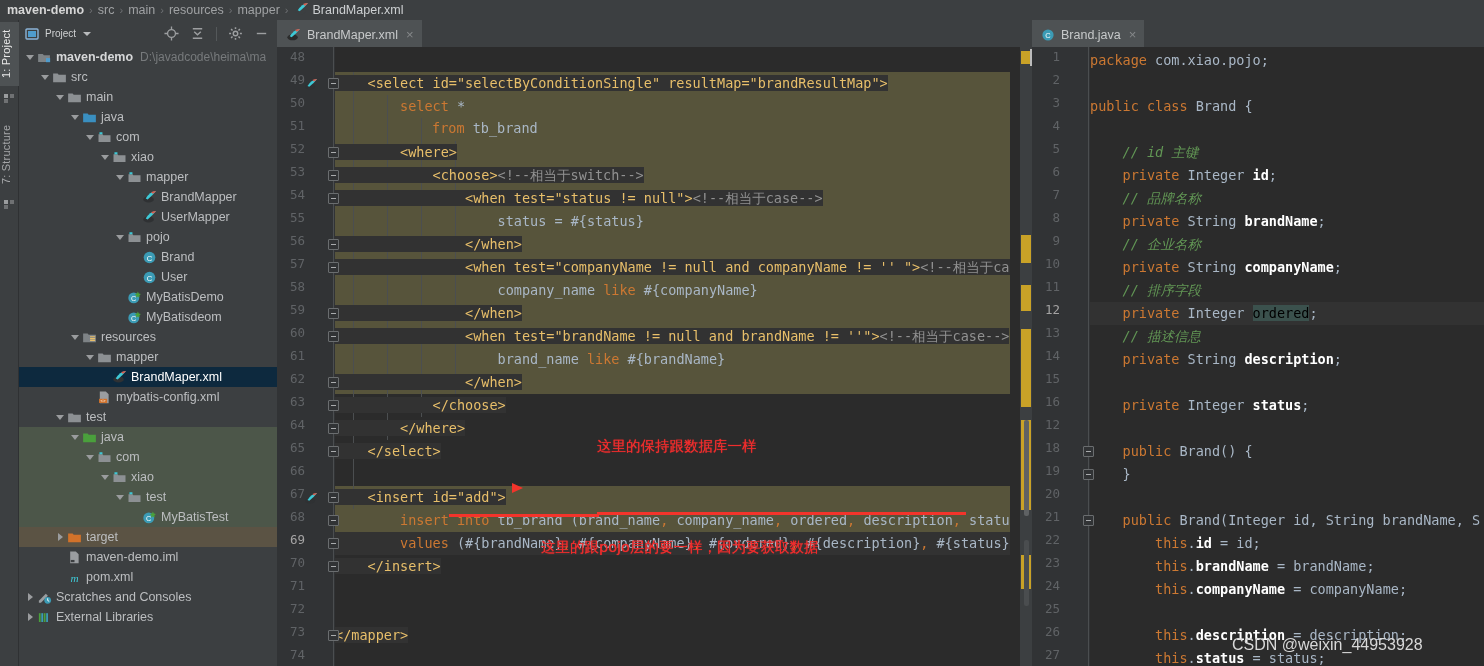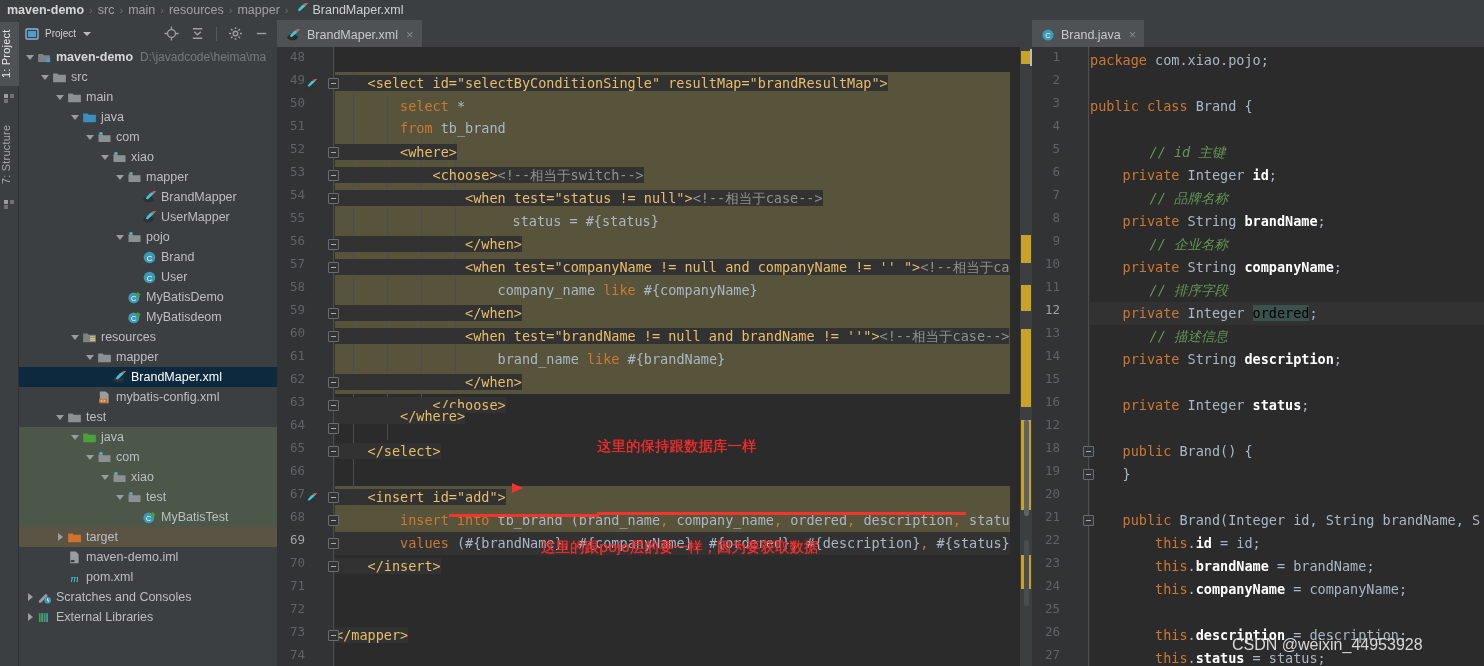--- a/index.html
+++ b/index.html
@@ -185,21 +185,21 @@
   }
   .jcode{
     position:absolute; left:58px; top:0; width:394px; height:619px;
     font-family:"DejaVu Sans Mono", monospace; font-size:13.5px; overflow:hidden;
   }
   .jl{ position:absolute; left:0; height:23px; line-height:23px; white-space:pre; }
   .jcur{ position:absolute; left:0; width:394px; height:23px; background:#323232; }
   .j-kw  { color:#cc7832; }
   .j-cls { color:#a9b7c6; }
   .j-fld { color:#ffffff;font-weight:bold; }
-  .j-cmt { color:#629755; font-style:italic;padding-left:27px; }
+  .j-cmt { color:#629755; font-style:italic; }
   .j-txt { color:#a9b7c6; }
   .j-hl  { background:#3b514d; }
   .j-hl2 { background:#553b3b; }
 
   
   .anno{
     position:absolute; color:#ef2d2d; font-size:14.5px;
     font-family:"DejaVu Sans", sans-serif; white-space:nowrap;
     text-shadow:0 0 1px #ef2d2d;
   }
@@ -576,34 +576,34 @@
         <div class="selblock" style="left: 0px; top: 25px; width: 675px; height: 322px;"></div>
         <div class="selblock" style="left: 0px; top: 439px; width: 675px; height: 69px;"></div>
         <div class="curline" style="top: 485px;"></div>
         <div class="indentg" style="left: 18px; top: 25px; height: 437px;"></div>
         <div class="indentg" style="left: 52px; top: 48px; height: 345px;"></div>
         <div class="indentg" style="left: 86px; top: 71px; height: 299px;"></div>
         <div class="indentg" style="left: 120px; top: 94px; height: 253px;"></div>
         <div class="cl" style="top: 2px;"></div>
         <div class="cl" style="top: 25px;"><span class="t-tag">    &lt;select id="selectByConditionSingle" resultMap="brandResultMap"&gt;</span></div>
         <div class="cl" style="top: 48px;"><span class="t-kw">        select </span><span class="t-plain">*</span></div>
-        <div class="cl" style="top: 70px;"><span class="t-kw">        from </span><span class="t-plain">tb_brand</span></div>
+        <div class="cl" style="top: 70px; padding-left: 32px;"><span class="t-kw">        from </span><span class="t-plain">tb_brand</span></div>
         <div class="cl" style="top: 94px;"><span class="t-tag">        &lt;where&gt;</span></div>
         <div class="cl" style="top: 117px;"><span class="t-tag">            &lt;choose&gt;</span><span class="t-cmt">&lt;!--相当于switch--&gt;</span></div>
         <div class="cl" style="top: 140px;"><span class="t-tag">                &lt;when test="status != null"&gt;</span><span class="t-cmt">&lt;!--相当于case--&gt;</span></div>
-        <div class="cl" style="top: 163px; padding-left: 15px;"><span class="t-plain">                    status = #{status}</span></div>
+        <div class="cl" style="top: 163px;"><span class="t-plain">                    status = #{status}</span></div>
         <div class="cl" style="top: 186px;"><span class="t-tag">                &lt;/when&gt;</span></div>
         <div class="cl" style="top: 209px;"><span class="t-tag">                &lt;when test="companyName != null and companyName != '' "&gt;</span><span class="t-cmt">&lt;!--相当于case-</span></div>
         <div class="cl" style="top: 232px;"><span class="t-plain">                    company_name </span><span class="t-kw">like </span><span class="t-plain">#{companyName}</span></div>
         <div class="cl" style="top: 255px;"><span class="t-tag">                &lt;/when&gt;</span></div>
         <div class="cl" style="top: 278px;"><span class="t-tag">                &lt;when test="brandName != null and brandName != ''"&gt;</span><span class="t-cmt">&lt;!--相当于case--&gt;</span></div>
         <div class="cl" style="top: 301px;"><span class="t-plain">                    brand_name </span><span class="t-kw">like </span><span class="t-plain">#{brandName}</span></div>
         <div class="cl" style="top: 324px;"><span class="t-tag">                &lt;/when&gt;</span></div>
         <div class="cl" style="top: 347px;"><span class="t-tag">            &lt;/choose&gt;</span></div>
-        <div class="cl" style="top: 358px;"><span class="t-tag">        &lt;/where&gt;</span></div>
+        <div class="cl" style="top: 370px;"><span class="t-tag">        &lt;/where&gt;</span></div>
         <div class="cl" style="top: 393px;"><span class="t-tag">    &lt;/select&gt;</span></div>
         <div class="cl" style="top: 416px;"></div>
         <div class="cl" style="top: 439px;"><span class="t-tag">    &lt;insert id="add"&gt;</span></div>
         <div class="cl" style="top: 462px;"><span class="t-kw">        insert into </span><span class="t-plain">tb_brand (brand_name</span><span class="t-kw">,</span><span class="t-plain"> company_name</span><span class="t-kw">,</span><span class="t-plain"> ordered</span><span class="t-kw">,</span><span class="t-plain"> description</span><span class="t-kw">,</span><span class="t-plain"> status)</span></div>
         <div class="cl" style="top: 485px;"><span class="t-kw">        values </span><span class="t-plain">(#{brandName}</span><span class="t-kw">,</span><span class="t-plain"> #{companyName}</span><span class="t-kw">,</span><span class="t-plain"> #{ordered}</span><span class="t-kw">,</span><span class="t-plain"> #{description}</span><span class="t-kw">,</span><span class="t-plain"> #{status})</span></div>
         <div class="cl" style="top: 508px;"><span class="t-tag">    &lt;/insert&gt;</span></div>
         <div class="cl" style="top: 531px;"></div>
         <div class="cl" style="top: 554px;"></div>
         <div class="cl" style="top: 577px;"><span class="t-tag">&lt;/mapper&gt;</span></div>
         <div class="cl" style="top: 600px;"></div>

